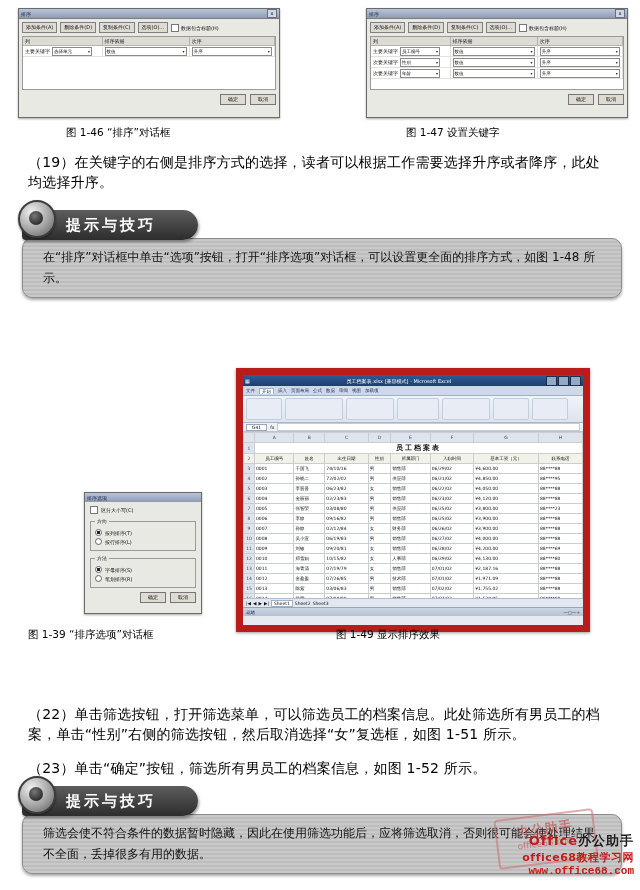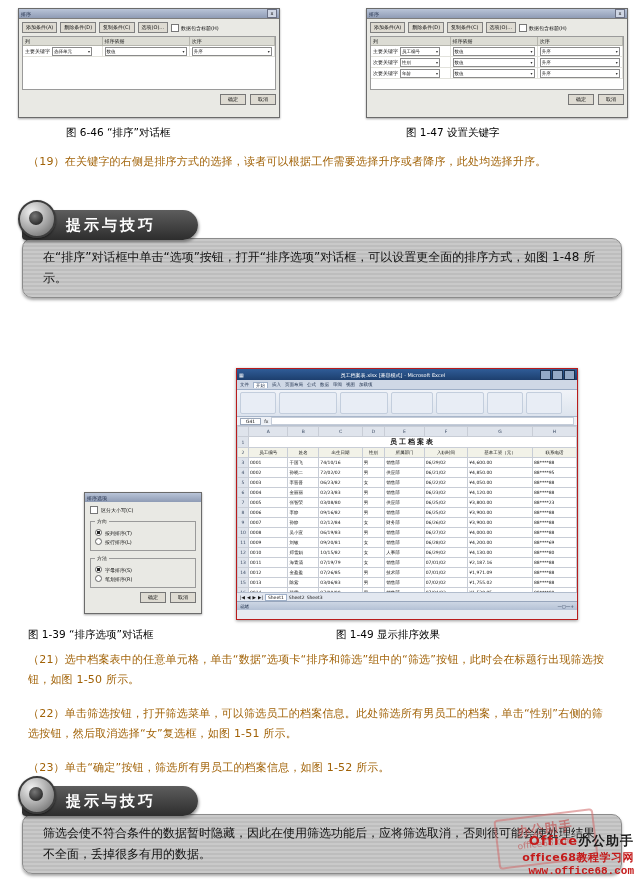--- a/index.html
+++ b/index.html
@@ -70,23 +70,23 @@
     position:absolute;
     font-size:10.5px;
     font-family:"DejaVu Sans", sans-serif;
     color:#000;
     white-space:nowrap;
   }
 
   
   .para{
     position:absolute;
-    font-size:11px;
+    font-size:14px;
     line-height:20px;
-    color:#a16207;
+    color:#000000;
     letter-spacing:.2px;
   }
 
   
   .tipwrap{position:absolute;}
   .tipbadge{
     position:relative;
     width:176px;height:30px;
     background:linear-gradient(#5d5d5d,#2d2d2d);
     border-radius:4px 16px 16px 4px;
@@ -113,21 +113,21 @@
     border:1px solid #8b8b8b;
     border-radius:10px;
     padding:8px 20px;
     font-size:12px;line-height:21px;color:#111;
     box-shadow:0 2px 3px rgba(0,0,0,.35);
   }
 
   
   .xl{
     position:absolute;
-    border:1px solid #b91c1c;
+    border:7px solid #b91c1c;
     background:#e7eaf0;
     box-shadow:0 1px 3px rgba(0,0,0,.4);
     font-size:4.5px;
     overflow:hidden;
   }
   .xl .titlebar{
     height:11px;background:linear-gradient(#2f5c97,#1d3f6e);
     display:flex;align-items:center;color:#fff;font-size:5px;padding:0 2px;
   }
   .xl .titlebar .t{flex:1;text-align:center;}
@@ -248,21 +248,21 @@
             </span>
           </div>
         </div>
       </div>
       <div class="okrow">
         <span class="okbtn">确定</span>
         <span class="okbtn">取消</span>
       </div>
     </div>
   </div>
-  <div class="cap" style="left:66px;top:126px;">图 6-46  “排序”对话框</div>
+  <div class="cap" style="left:66px;top:126px;">图 1-46  “排序”对话框</div>
 
   <div class="dlg" style="left:366px;top:8px;width:260px;height:108px;">
     <div class="tbar">
       <span class="ttl">排序</span>
       <span class="btns">
           <i>x</i>
         </span>
     </div>
     <div class="body">
       <div class="toolrow">
@@ -649,21 +649,20 @@
       <span>Sheet3</span>
     </div>
     <div class="statusbar">
       <span>就绪</span>
       <span style="flex:1"></span>
       <span>—◻—+</span>
     </div>
   </div>
   <div class="cap" style="left:336px;top:628px;">图 1-49  显示排序效果</div>
 
-  <div class="para" style="left:28px;top:650px;width:584px;">（21）选中档案表中的任意单元格，单击“数据”选项卡“排序和筛选”组中的“筛选”按钮，此时会在标题行出现筛选按钮，如图 1-50 所示。</div>
   <div class="para" style="left:28px;top:704px;width:584px;">（22）单击筛选按钮，打开筛选菜单，可以筛选员工的档案信息。此处筛选所有男员工的档案，单击“性别”右侧的筛选按钮，然后取消选择“女”复选框，如图 1-51 所示。</div>
   <div class="para" style="left:28px;top:758px;width:584px;">（23）单击“确定”按钮，筛选所有男员工的档案信息，如图 1-52 所示。</div>
 
   <div class="tipwrap" style="left:22px;top:786px;width:600px;">
     <div class="tipbadge">
       <div class="tipknob"></div>
       <div class="lbl">提示与技巧</div>
     </div>
     <div class="tipbox">
       <span>筛选会使不符合条件的数据暂时隐藏，因此在使用筛选功能后，应将筛选取消，否则很可能会使处理结果不全面，丢掉很多有用的数据。</span>

